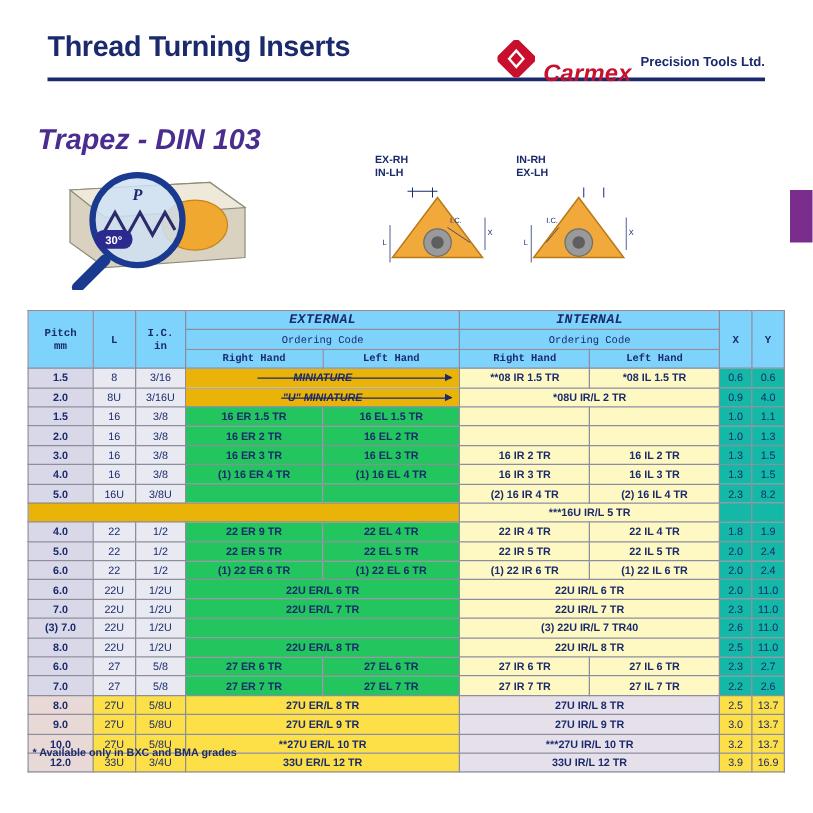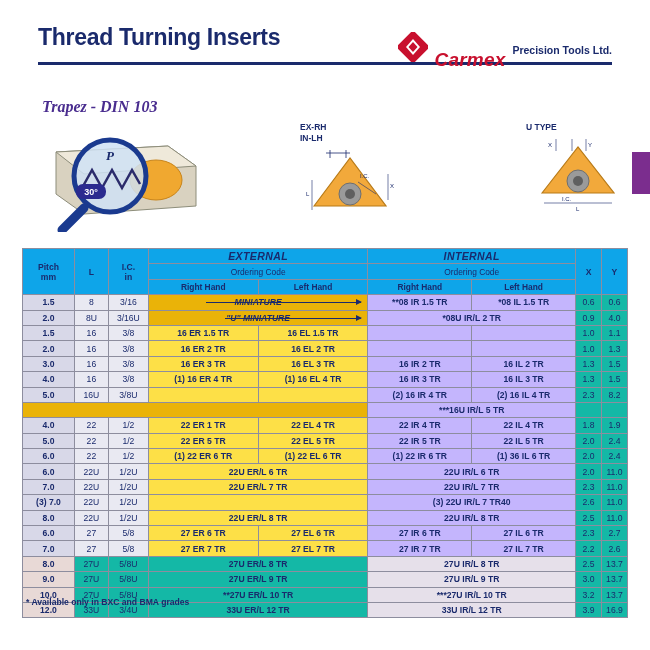--- a/index.html
+++ b/index.html
@@ -31,22 +31,22 @@
     font-size:19px;font-weight:bold;color:#c8102e;font-style:italic;
     letter-spacing:0.2px;
     margin-top:27px;
   }
   .brand-sub{
     font-size:10.5px;font-weight:bold;color:#1a2a6c;
     position:relative;top:3px;
   }
   
   .subtitle{
-    position:absolute;left:42px;top:98px;
-    font-size:16px;font-weight:bold;font-style:italic;color:#4a2d8f;font-family:Liberation Serif, serif;
+    position:absolute;left:30px;top:98px;
+    font-size:23px;font-weight:bold;font-style:italic;color:#4a2d8f;
   }
   .subtitle .din{color:#4a2d8f;font-weight:bold;font-style:italic;}
   
   .magnifier{position:absolute;left:48px;top:132px;width:150px;height:100px;}
   
   .diagrams{position:absolute;left:300px;top:122px;width:330px;height:110px;}
   .diaglabel{
     font-size:8.5px;color:#1a2a6c;font-weight:bold;text-align:left;line-height:11px;
   }
   
@@ -58,43 +58,43 @@
     position:absolute;left:22px;top:248px;width:606px;
     border-collapse:collapse;
     font-size:8.6px;
   }
   .tbl td,.tbl th{
     border:1px solid #8d8d9e;
     padding:0;height:14.4px;
     text-align:center;vertical-align:middle;
     color:#1a2a6c;
   }
-  .hdr{background:#0ea5e9;font-weight:bold;}
+  .hdr{background:#7dd3fc;font-weight:bold;font-family:Liberation Mono, monospace;}
   .hdr-big{font-size:10.5px;font-style:italic;font-weight:bold;letter-spacing:0.4px;}
   .hdr-mid{font-size:8.4px;font-weight:normal;}
   .hdr-sm{font-size:8.4px;font-weight:bold;margin-left:28px;}
   .c-pitch{background:#d8d8e8;font-weight:bold;}
   .c-l{background:#e9e9f2;}
   .c-ic{background:#e9e9f2;}
-  .c-ext{background:#fde047;font-weight:bold;}
-  .c-int{background:#c4b5fd;font-weight:bold;}
+  .c-ext{background:#22c55e;font-weight:bold;}
+  .c-int{background:#fef9c3;font-weight:bold;}
   .c-xy{background:#14b8a6;}
   .c-ext-plain{background:#eab308;}
   .mini{font-style:italic;font-weight:bold;text-align:left;padding-left:8px;}
   .arrowline{
     position:absolute;left:6px;right:6px;top:50%;height:1px;background:#1a2a6c;
   }
   .arrowline:after{
     content:"";position:absolute;right:-1px;top:-3px;
     border-left:6px solid #1a2a6c;border-top:3px solid transparent;border-bottom:3px solid transparent;
   }
   .footnote{
     position:absolute;left:26px;top:597px;font-size:8.6px;color:#1a2a6c;font-weight:bold;
   }
-  .pinkrow td{background:#14b8a6;}
+  .pinkrow td{background:#fde047;}
   .pinkrow .c-pitch{background:#e8d9d6;}
   .pinkrow .c-int{background:#e6e0ea;}
 </style>
 </head>
 <body>
 
 <div class="header">
   <div class="title">Thread Turning Inserts</div>
   <div class="hr-top"></div>
   <div class="brand">
@@ -161,38 +161,39 @@
       <path d="M26 9 L50 9" stroke="#1a2a6c" stroke-width="0.8" marker-end="none"></path>
       <text x="60" y="34" font-size="6" fill="#1a2a6c">I.C.</text>
       <path d="M58 38 L76 50" stroke="#1a2a6c" stroke-width="0.6"></path>
       <text x="90" y="44" font-size="6" fill="#1a2a6c">X</text>
       <path d="M88 30 L88 56" stroke="#1a2a6c" stroke-width="0.6"></path>
       <text x="6" y="52" font-size="6" fill="#1a2a6c">L</text>
       <path d="M12 36 L12 66" stroke="#1a2a6c" stroke-width="0.6"></path>
     </svg>
   </div>
 
-
-  <div style="position:absolute;left:226px;top:0;width:104px;">
+  <div style="position:absolute;left:113px;top:0;width:100px;">
     <div class="diaglabel">
-      <span>U  TYPE</span><br>
-      <span></span>
+      <span>IN-RH</span><br>
+      <span>EX-LH</span>
     </div>
-    <svg width="104" height="80" viewBox="0 0 104 80">
-      <path d="M16 60 L52 14 L88 60 Z" fill="#f2a93b" stroke="#b87a17" stroke-width="1.2"></path>
-      <circle cx="52" cy="48" r="11" fill="#9a9a9a" stroke="#6f6f6f" stroke-width="1"></circle>
-      <circle cx="52" cy="48" r="5" fill="#5f5f5f"></circle>
-      <text x="22" y="14" font-size="6" fill="#1a2a6c">X</text>
-      <text x="62" y="14" font-size="6" fill="#1a2a6c">Y</text>
-      <path d="M30 18 L30 6 M46 18 L46 6 M60 18 L60 6" stroke="#1a2a6c" stroke-width="0.6"></path>
-      <text x="50" y="78" font-size="6" fill="#1a2a6c">L</text>
-      <path d="M18 70 L86 70" stroke="#1a2a6c" stroke-width="0.6"></path>
-      <text x="36" y="68" font-size="6" fill="#1a2a6c">I.C.</text>
+    <svg width="100" height="80" viewBox="0 0 100 80">
+      <path d="M14 62 L50 14 L86 62 Z" fill="#f2a93b" stroke="#b87a17" stroke-width="1.2"></path>
+      <circle cx="50" cy="50" r="11" fill="#9a9a9a" stroke="#6f6f6f" stroke-width="1"></circle>
+      <circle cx="50" cy="50" r="5" fill="#5f5f5f"></circle>
+      <path d="M54 14 L54 6 M70 14 L70 6" stroke="#1a2a6c" stroke-width="0.8"></path>
+      <text x="24" y="34" font-size="6" fill="#1a2a6c">I.C.</text>
+      <path d="M34 38 L24 50" stroke="#1a2a6c" stroke-width="0.6"></path>
+      <text x="90" y="44" font-size="6" fill="#1a2a6c">X</text>
+      <path d="M88 30 L88 56" stroke="#1a2a6c" stroke-width="0.6"></path>
+      <text x="6" y="52" font-size="6" fill="#1a2a6c">L</text>
+      <path d="M12 36 L12 66" stroke="#1a2a6c" stroke-width="0.6"></path>
     </svg>
   </div>
+
 </div>
 
 <div class="righttab"></div>
 
 <table class="tbl">
   <colgroup>
     <col style="width:52px">
       <col style="width:34px">
       <col style="width:40px">
     <col style="width:110px">
@@ -307,21 +308,21 @@
       <tr>
         <td colspan="5" class="c-ext-plain" style="border-top: none;"></td>
         <td colspan="2" class="c-int">***16U IR/L   5   TR</td>
         <td class="c-xy" style="border-top: none;"></td>
         <td class="c-xy" style="border-top: none;"></td>
       </tr>
       <tr>
         <td class="c-pitch">4.0</td>
         <td class="c-l">22</td>
         <td class="c-ic">1/2</td>
-        <td class="c-ext">22 ER 1   TR</td>
+        <td class="c-ext">22 ER 9   TR</td>
         <td class="c-ext">22 EL 4   TR</td>
         <td class="c-int">22  IR 4 TR</td>
         <td class="c-int">22   IL 4 TR</td>
         <td class="c-xy">1.8</td>
         <td class="c-xy">1.9</td>
       </tr>
       <tr>
         <td class="c-pitch">5.0</td>
         <td class="c-l">22</td>
         <td class="c-ic">1/2</td>
@@ -332,21 +333,21 @@
         <td class="c-xy">2.0</td>
         <td class="c-xy">2.4</td>
       </tr>
       <tr>
         <td class="c-pitch">6.0</td>
         <td class="c-l">22</td>
         <td class="c-ic">1/2</td>
         <td class="c-ext">(1) 22 ER 6   TR</td>
         <td class="c-ext">(1) 22 EL 6   TR</td>
         <td class="c-int">(1) 22  IR 6 TR</td>
-        <td class="c-int">(1) 36   IL 6 TR</td>
+        <td class="c-int">(1) 22   IL 6 TR</td>
         <td class="c-xy">2.0</td>
         <td class="c-xy">2.4</td>
       </tr>
       <tr>
         <td class="c-pitch">6.0</td>
         <td class="c-l">22U</td>
         <td class="c-ic">1/2U</td>
         <td class="c-ext" colspan="2">22U ER/L    6   TR</td>
         <td class="c-int" colspan="2">22U IR/L    6   TR</td>
         <td class="c-xy">2.0</td>

